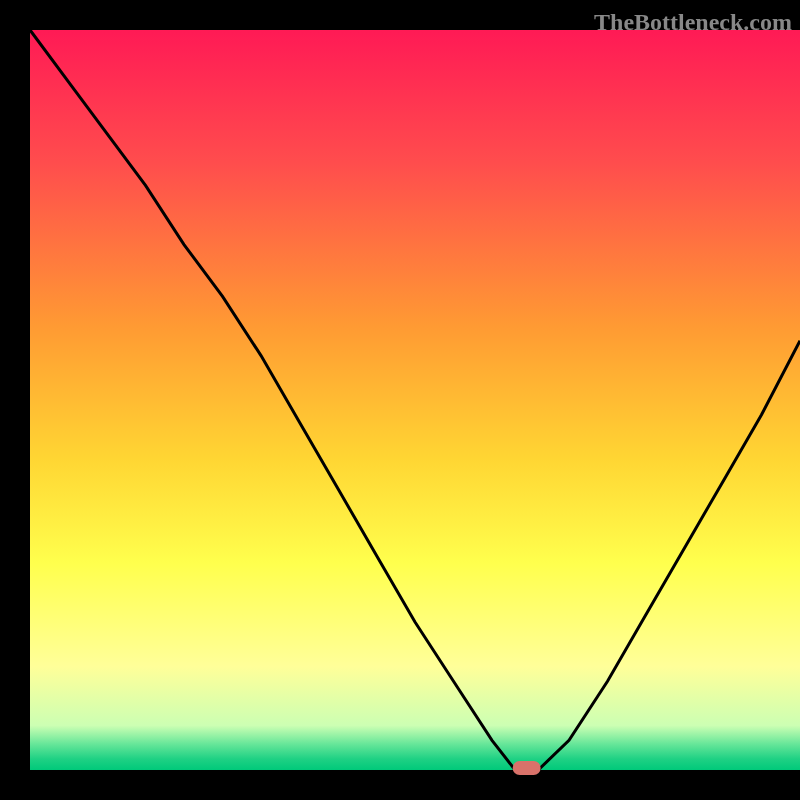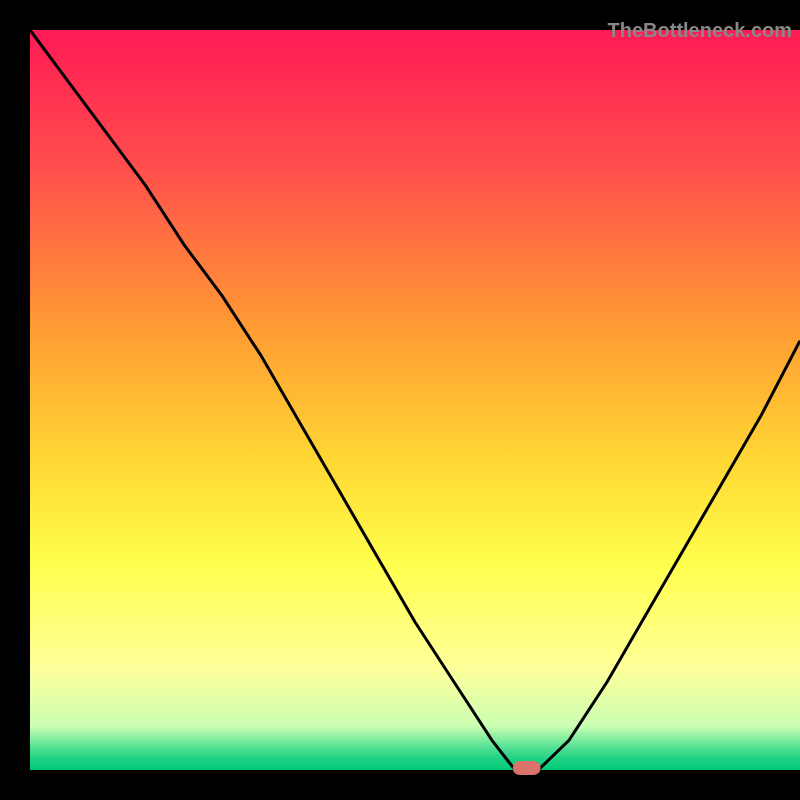--- a/index.html
+++ b/index.html
@@ -10,25 +10,25 @@
     background: #000;
     overflow: hidden;
   }
   .container {
     position: relative;
     width: 800px;
     height: 800px;
   }
   .watermark {
     position: absolute;
-    top: 19px;
+    top: 9px;
     right: 8px;
     color: #888;
-    font-family: Liberation Sans, sans-serif;
-    font-size: 20px;
+    font-family: Liberation Serif, serif;
+    font-size: 24px;
     font-weight: bold;
     z-index: 10;
     user-select: none;
   }
   svg.plot {
     position: absolute;
     left: 0;
     top: 0;
   }
 </style>

